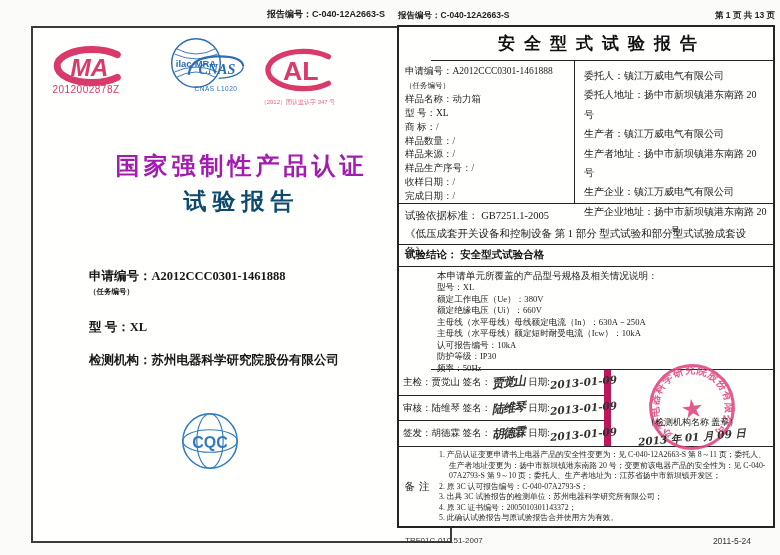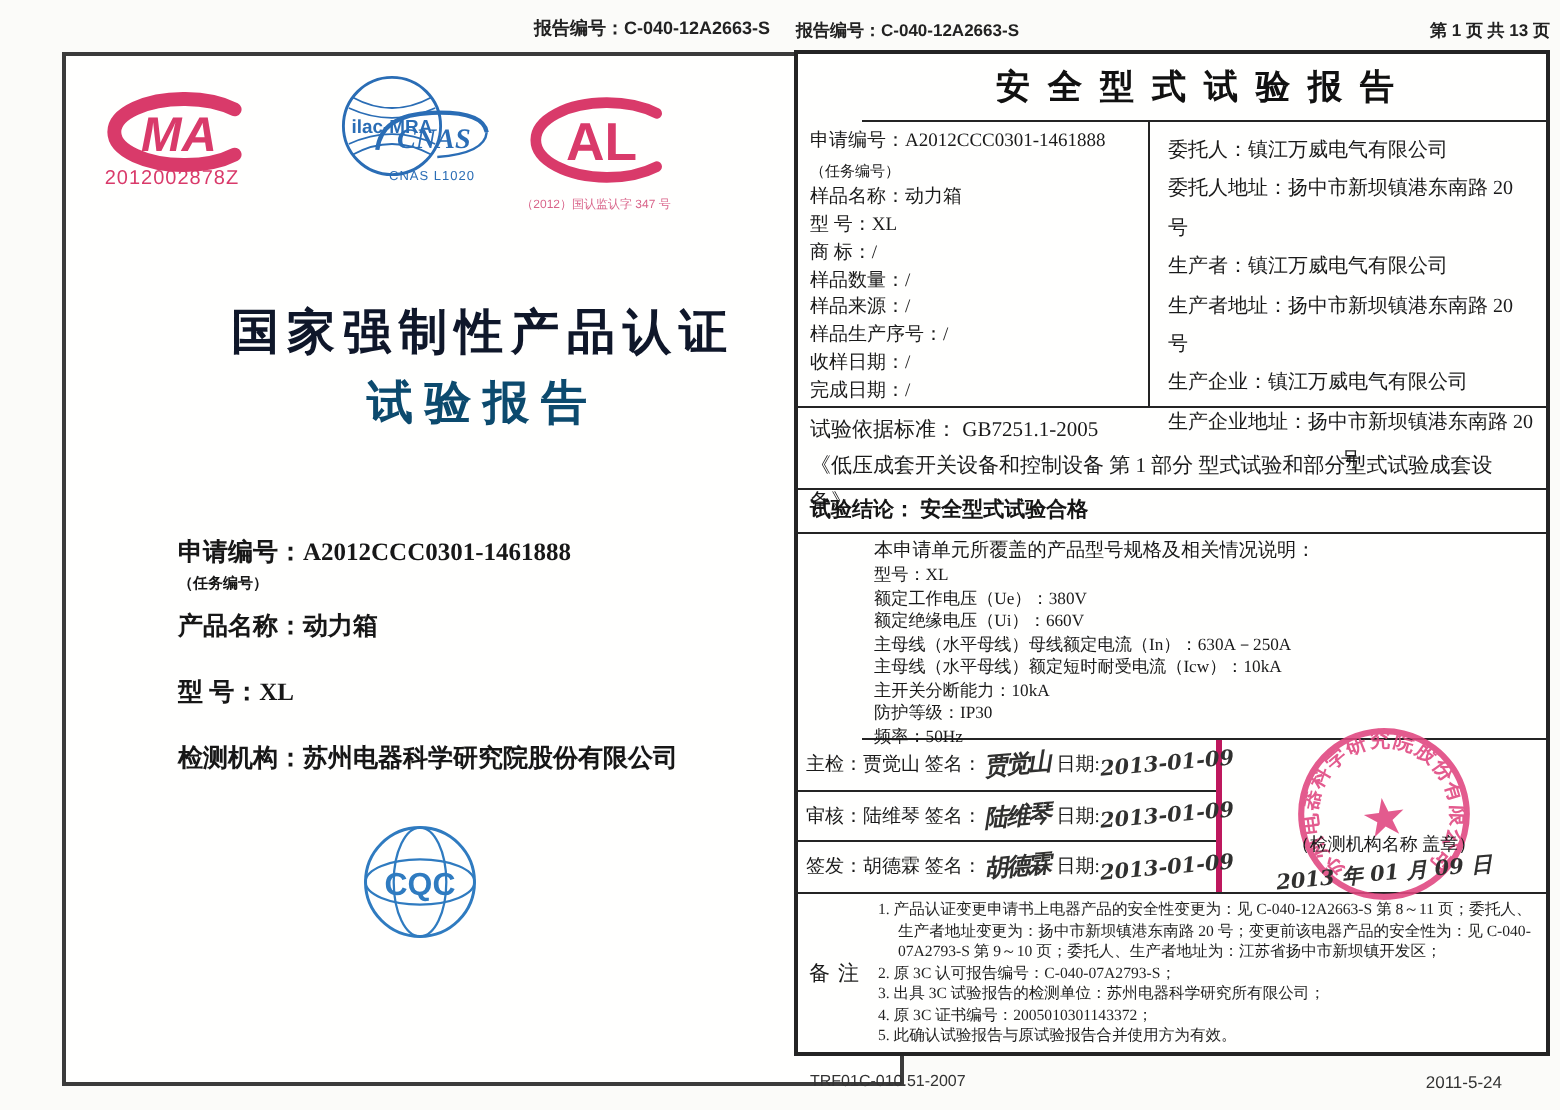--- a/index.html
+++ b/index.html
@@ -21,21 +21,21 @@
   }
   .page-left {
     left:31px; top:26px; width:421px; height:517px;
     border:2px solid #3b3b3b; background:#fffffe;
   }
   .logo { position:absolute; }
   .logo-caption { position:absolute; font-family:"Liberation Sans", sans-serif; }
   .cma-num { left:8px; top:56px; width:90px; text-align:center; font-size:10px; color:#d93a6a; letter-spacing:0.5px; }
   .cnas-num { left:150px; top:57px; width:66px; text-align:center; font-size:6.5px; color:#2a6db5; letter-spacing:0.5px; }
   .al-num { left:215px; top:70px; width:100px; text-align:center; font-size:6px; color:#d9648a; }
-  .lp-title1 { left:0; top:122px; width:100%; text-align:center; font-size:24px; font-weight:600; letter-spacing:4px; color:#0f172a; }
+  .lp-title1 { left:0; top:122px; width:100%; text-align:center; font-size:24px; font-weight:600; letter-spacing:4px; color:#a21caf; }
   .lp-title2 { left:0; top:158px; width:100%; text-align:center; font-size:23px; font-weight:600; letter-spacing:6px; color:#0c4a6e; }
   .lp-checks { left:0; top:196px; width:100%; text-align:center; font-size:9px; font-weight:bold; color:#222; }
   .lp-fields { left:56px; top:240px; width:280px; font-size:12.5px; font-weight:bold; color:#171717; }
   .lp-field-row { margin-bottom:2px; }
   .lp-task-note { font-size:7.5px; font-weight:bold; margin:1px 0 8px 0; }
   .lp-gap { height:14px; }
   .cqc-wrap { left:146px; top:382px; width:62px; height:62px; }
 
   
   .rp-header-left { left:398px; top:10px; font-size:8.5px; font-weight:bold; font-family:"Liberation Sans", sans-serif; color:#222; }
@@ -51,21 +51,21 @@
   .rp-info-row { height:143px; display:flex; }
   .rp-info-left { width:176px; border-right:1px solid #242424; padding:4px 4px 2px 6px;
     font-size:9.5px; line-height:13.9px; color:#1a1a1a; }
   .rp-info-right { flex:1; padding:5px 6px 2px 9px; font-size:10px; line-height:19.4px; color:#1a1a1a; }
   .rp-info-right .wrap-center { text-align:center; }
   .rp-std-row { height:41px; padding:3px 6px 0 6px; font-size:10.5px; line-height:18px; color:#1a1a1a; }
   .rp-concl-row { height:22px; padding:3px 6px 0 6px; font-size:10.5px; font-weight:bold; color:#161616; }
   .rp-spec-row { height:103px; padding:2px 6px 0 6px; font-size:8.6px; line-height:11.5px; color:#1a1a1a;margin-left:32px; }
   .rp-spec-title { font-size:9.6px; line-height:13px; }
   .rp-sig-block { height:77px; display:flex; }
-  .sig-left { width:212px; border-right:3px solid #be185d; display:flex; flex-direction:column; }
+  .sig-left { width:212px; border-right:7px solid #be185d; display:flex; flex-direction:column; }
   .sig-row { flex:1; border-bottom:1px solid #242424; display:flex; align-items:center;
     padding:0 4px; font-size:9.5px; white-space:nowrap; color:#1a1a1a; }
   .sig-row:last-child { border-bottom:none; }
   .sig-right { flex:1; position:relative; }
   .hand {
     font-family:"DejaVu Serif", serif; font-style:italic; font-weight:bold;
     color:#30302f; display:inline-block; transform:rotate(-5deg);
   }
   .sig-name-hand { font-size:12px; margin:0 1px; letter-spacing:-1px; }
   .sig-date-hand { font-size:10.5px; letter-spacing:0px; }
@@ -122,21 +122,20 @@
     </svg>
   </div>
   <div class="logo-caption al-num">（2012）国认监认字 347 号</div>
 
   <div class="abs lp-title1">国家强制性产品认证</div>
   <div class="abs lp-title2">试验报告</div>
 
   <div class="abs lp-fields">
     <div class="lp-field-row">申请编号：A2012CCC0301-1461888</div>
     <div class="lp-task-note">（任务编号）</div>
-    <div class="lp-field-row">产品名称：动力箱</div>
     <div class="lp-gap"></div>
     <div class="lp-field-row">型    号：XL</div>
     <div class="lp-gap"></div>
     <div class="lp-field-row">检测机构：苏州电器科学研究院股份有限公司</div>
   </div>
 
   <div class="abs cqc-wrap">
     <svg width="62" height="62" viewBox="0 0 66 66">
       <circle cx="33" cy="33" r="29" fill="none" stroke="#2f7bc0" stroke-width="1.6"></circle>
       <ellipse cx="33" cy="33" rx="14" ry="29" fill="none" stroke="#2f7bc0" stroke-width="1.2"></ellipse>
@@ -184,21 +183,21 @@
 
   <div class="rp-row rp-concl-row">试验结论：  安全型式试验合格</div>
 
   <div class="rp-row rp-spec-row">
     <div class="rp-spec-title">本申请单元所覆盖的产品型号规格及相关情况说明：</div>
     <div>型号：XL</div>
     <div>额定工作电压（Ue）：380V</div>
     <div>额定绝缘电压（Ui）：660V</div>
     <div>主母线（水平母线）母线额定电流（In）：630A－250A</div>
     <div>主母线（水平母线）额定短时耐受电流（Icw）：10kA</div>
-    <div>主开关分断能力：10kA</div>
+    <div>认可报告编号：10kA</div>
     <div>防护等级：IP30</div>
     <div>频率：50Hz</div>
   </div>
 
   <div class="rp-row rp-sig-block">
     <div class="sig-left">
       <div class="sig-row">
         <span>主检：贾觉山</span>&nbsp;
         <span>签名：</span>
         <span class="hand sig-name-hand">贾觉山</span>&nbsp;

